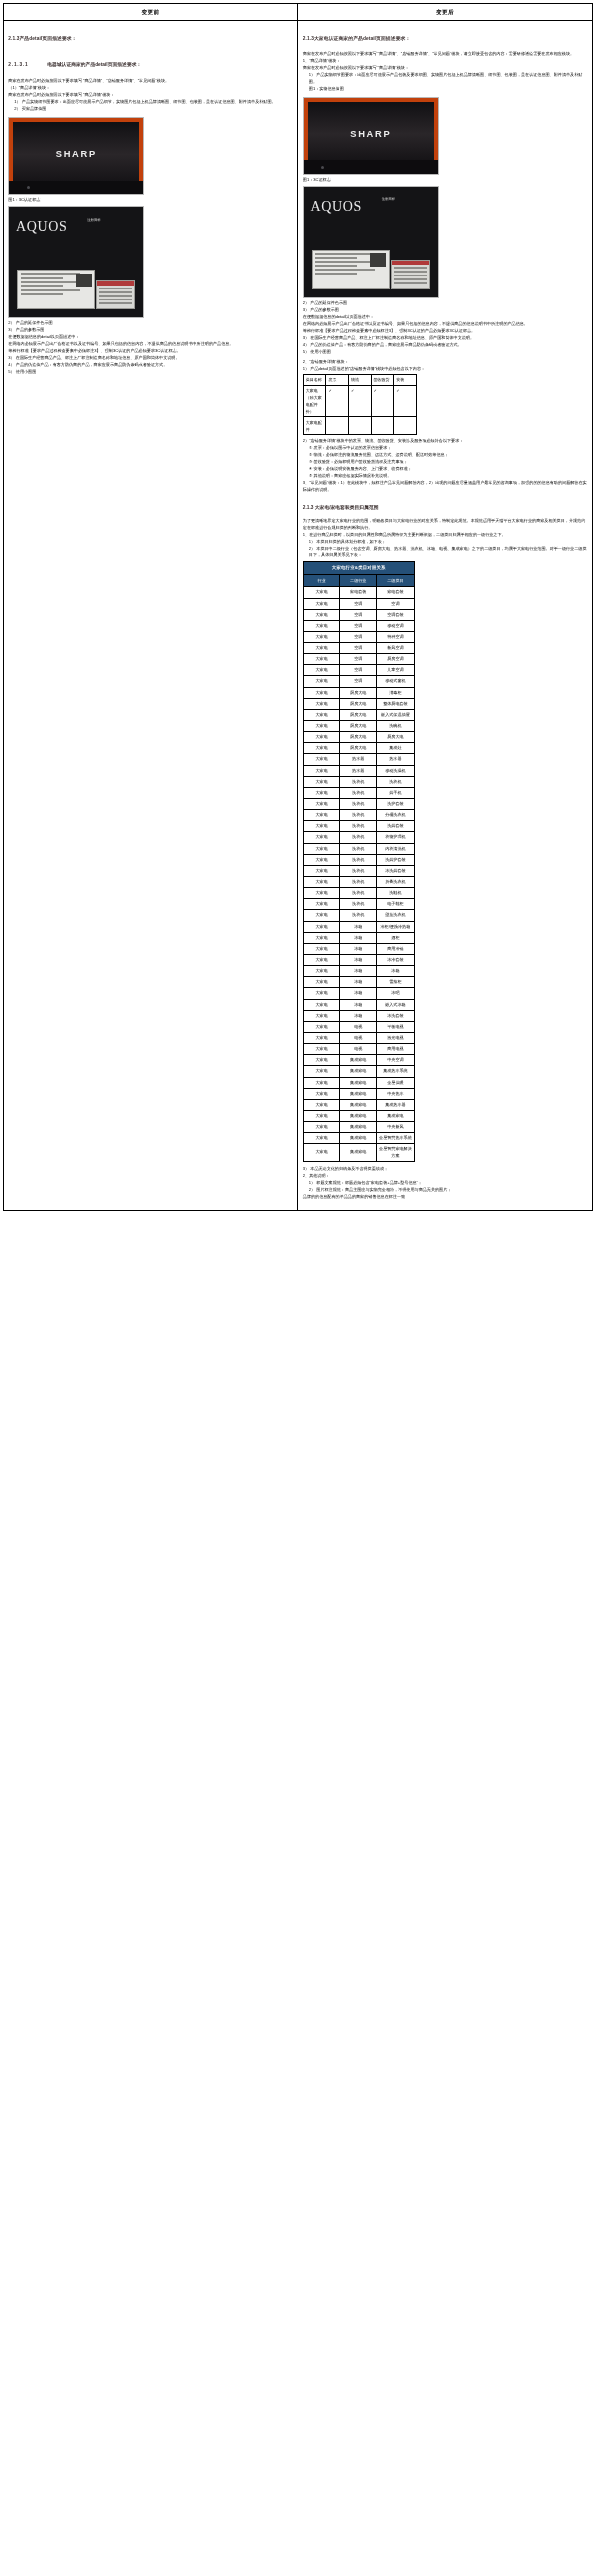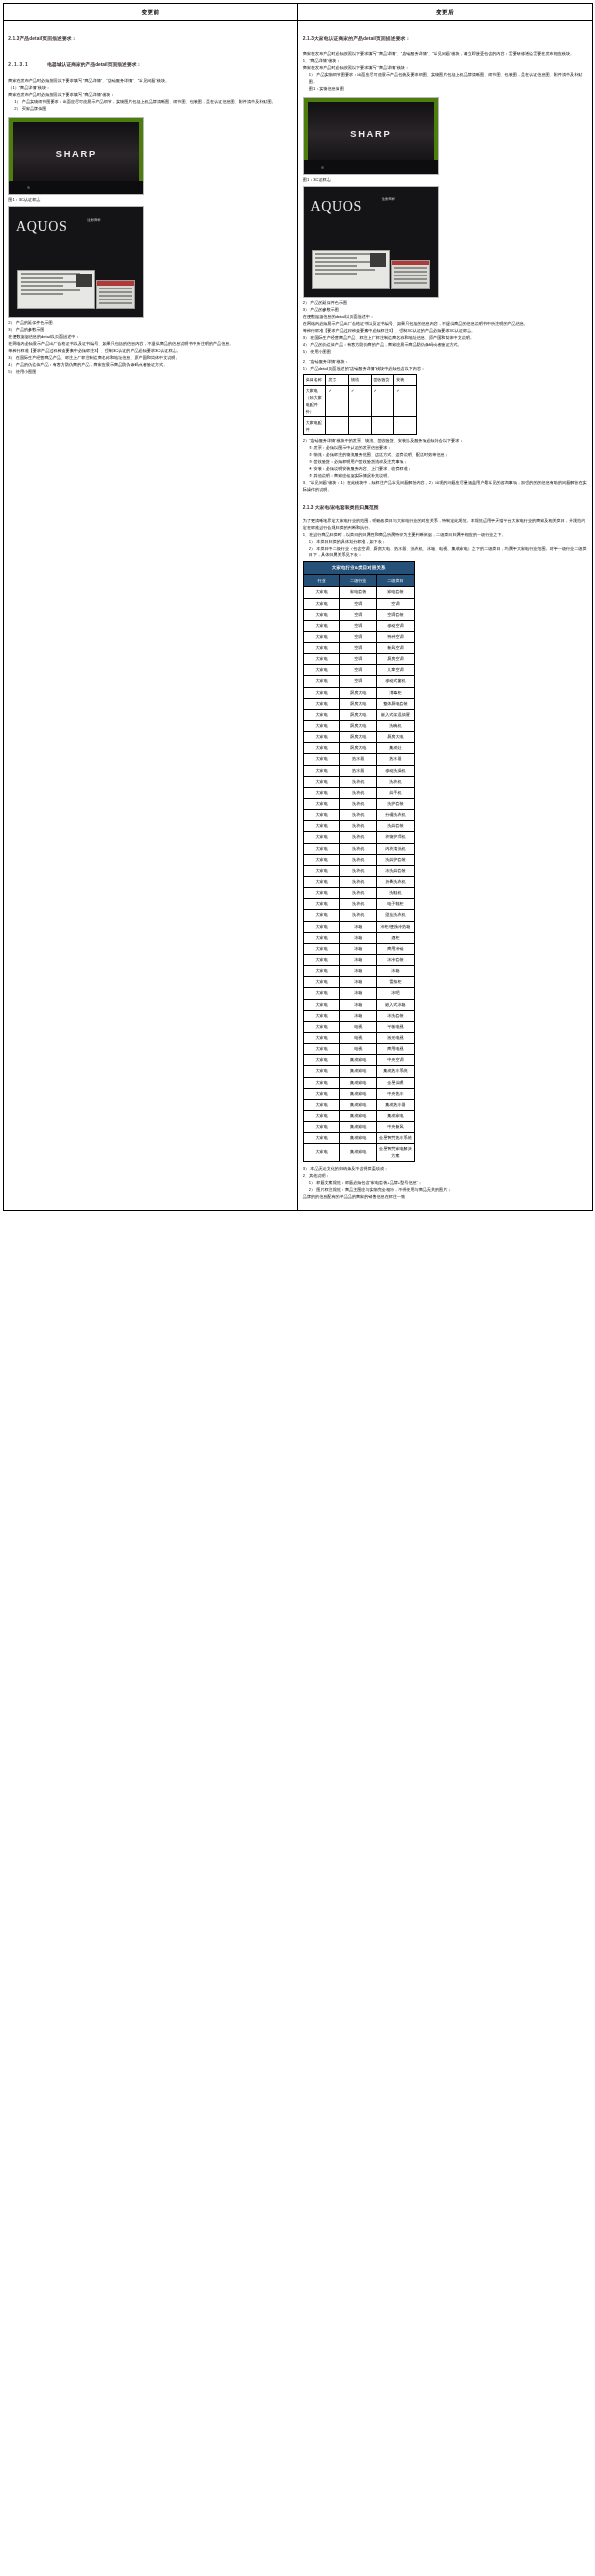--- a/index.html
+++ b/index.html
@@ -34,21 +34,21 @@
   .h4 .txt { margin-left: 17.3px; }
   p { margin: 0 0 1.3px 0; }
   .p { margin: 0 0 0.7px 0; }
   .ind2 { padding-left: 6px; }
   .gap { height: 4.6px; }
   .gap-s { height: 2.7px; }
   .figcap { margin: 2px 0 2.7px 0; }
   .photo { display:block; margin: 1.3px 0 2px 0; }
   
   .tvshot {
-    width: 136px; height: 78px; background:#4d7c0f;
+    width: 136px; height: 78px; background:#c2410c;
     border: 0.7px solid #b9b9b9; position: relative; overflow:hidden;
   }
   .tvshot .screen {
     position:absolute; left:4px; top:4px; right:4px; bottom:13.3px;
     background: linear-gradient(180deg,#111013 0%, #2a2629 55%, #161417 100%);
   }
   .tvshot .logo {
     position:absolute; left:0; right:0; top:48%; transform:translateY(-50%);
     text-align:center; color:#ededed; font-size:9.3px; font-weight:bold;
     letter-spacing:1.7px; font-family:"Liberation Sans",sans-serif;

